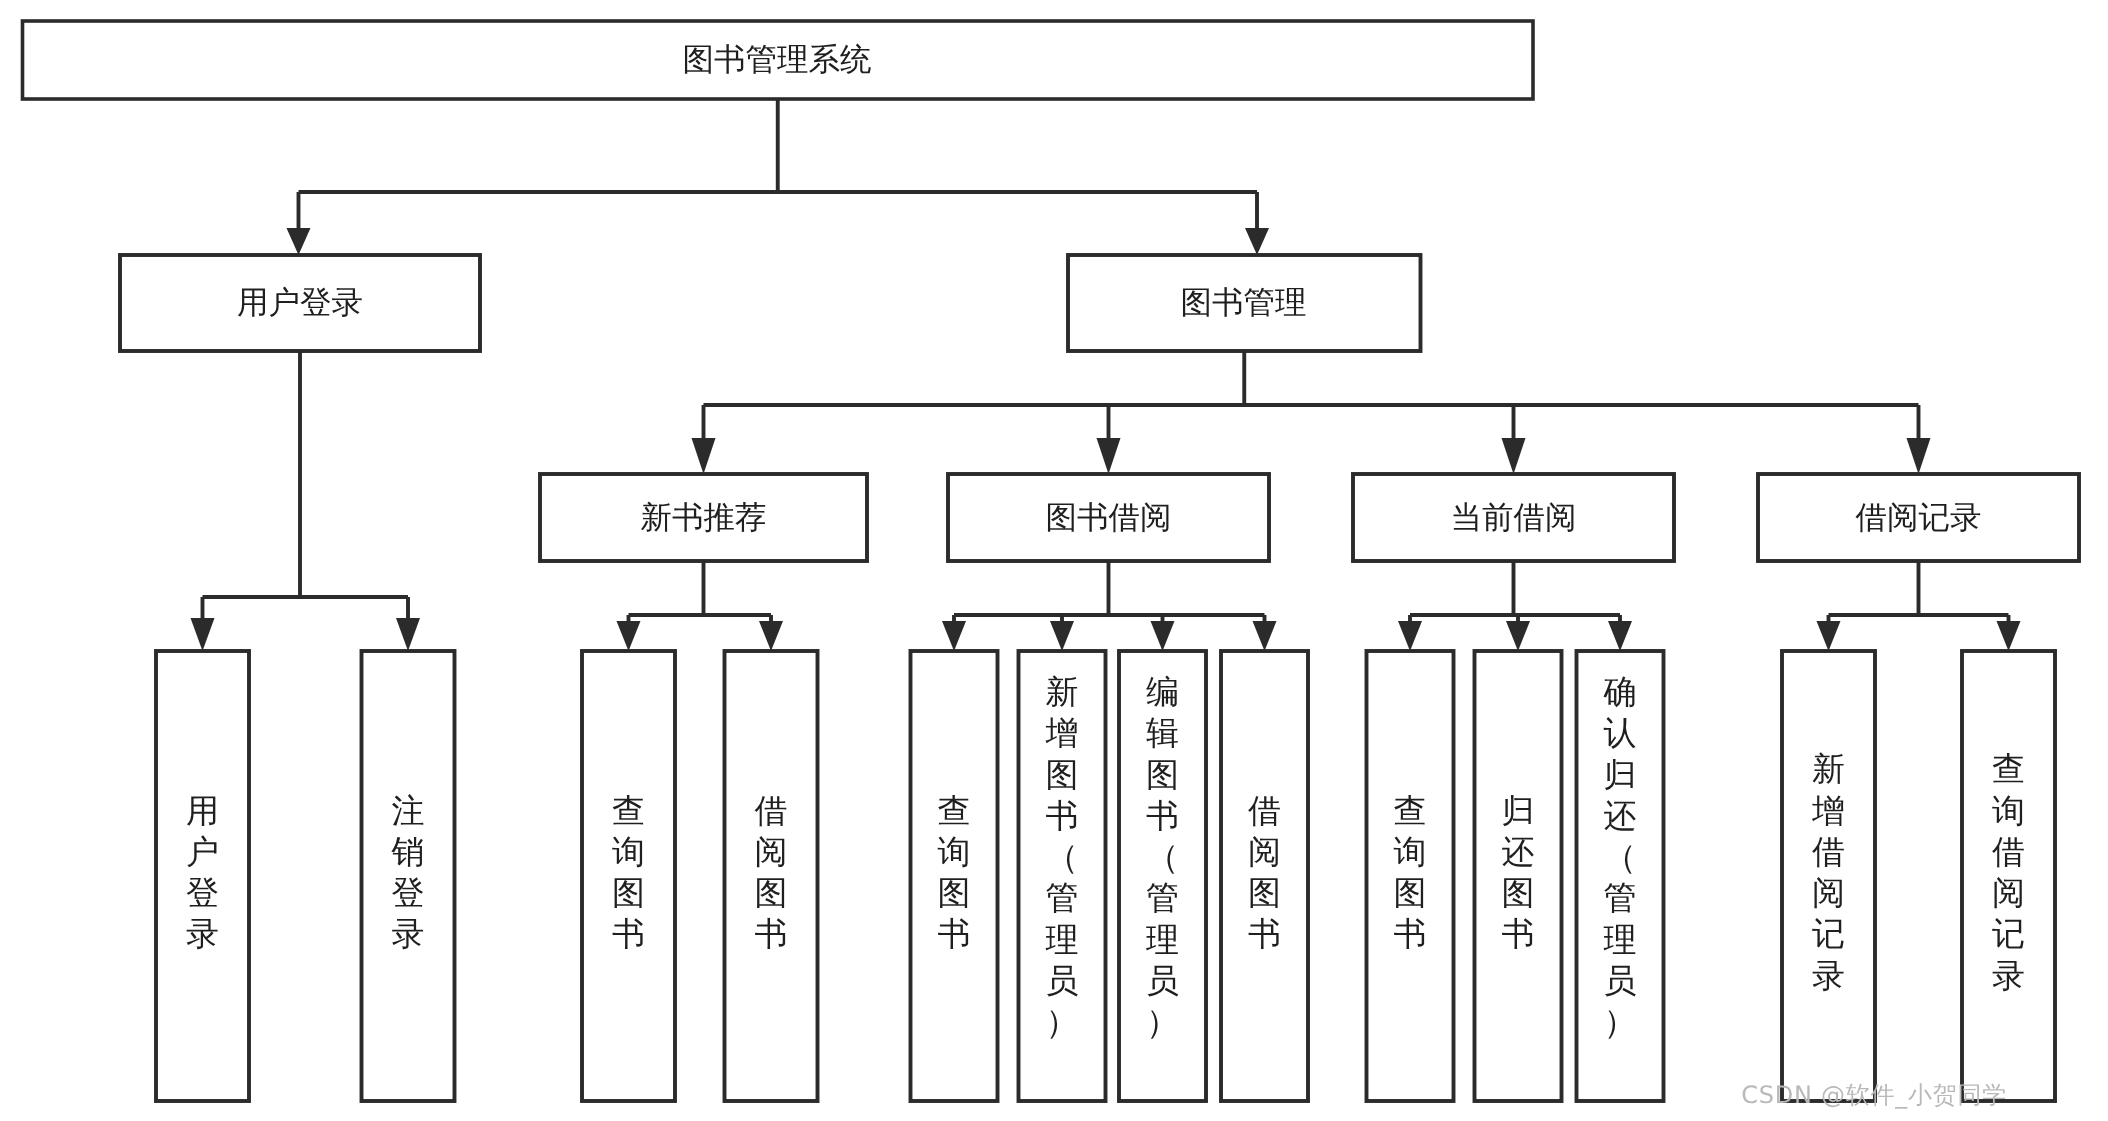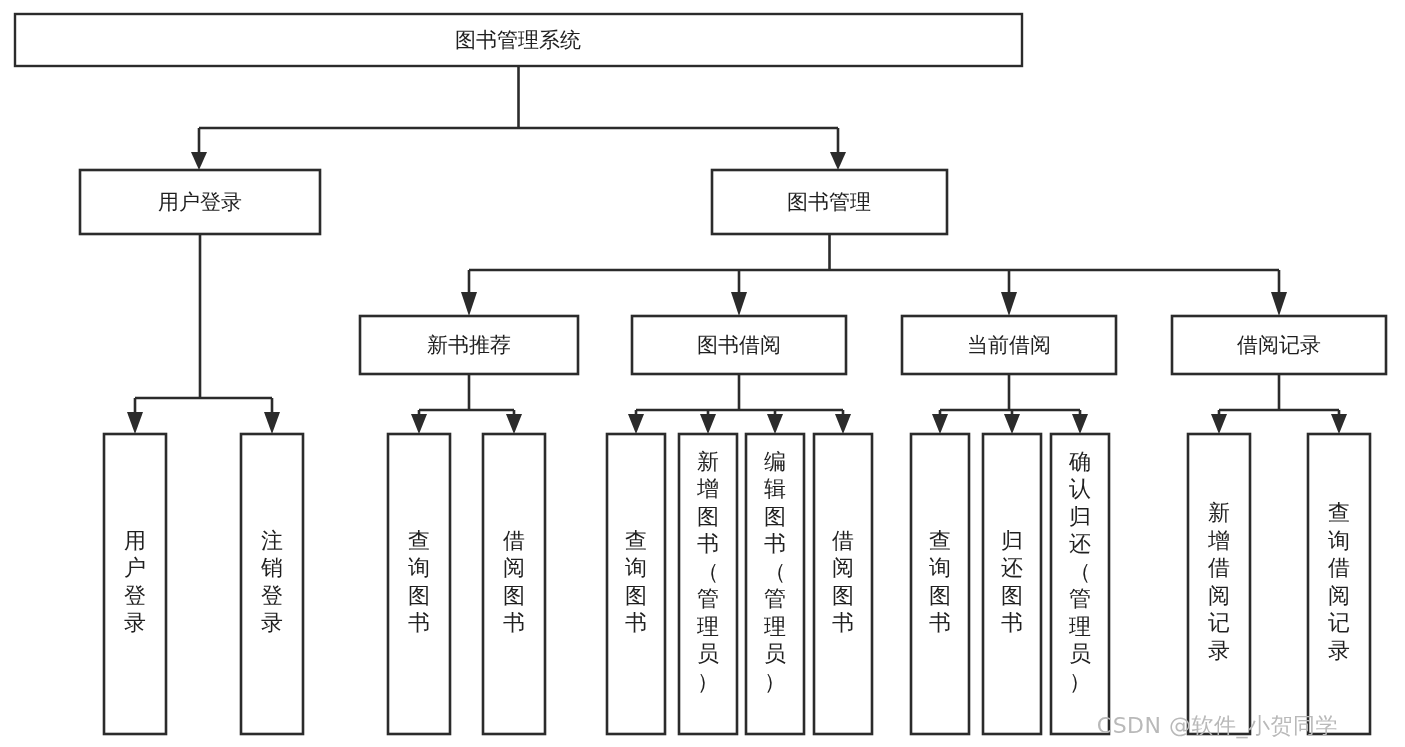--- a/index.html
+++ b/index.html
@@ -52,21 +52,21 @@
   }
   .arrow-head {
     fill: #2b2b2b;
     stroke: none;
   }
   .watermark {
     position: absolute;
     right: 8px;
     bottom: 6px;
     font-family: "DejaVu Sans", "Liberation Sans", sans-serif;
-    font-size: 22px;
+    font-size: 16px;
     color: #b9b9b9;
     letter-spacing: 0.5px;
     white-space: nowrap;
     pointer-events: none;
   }
 </style>
 </head>
 <body>
 
 <div id="diagram-root">

